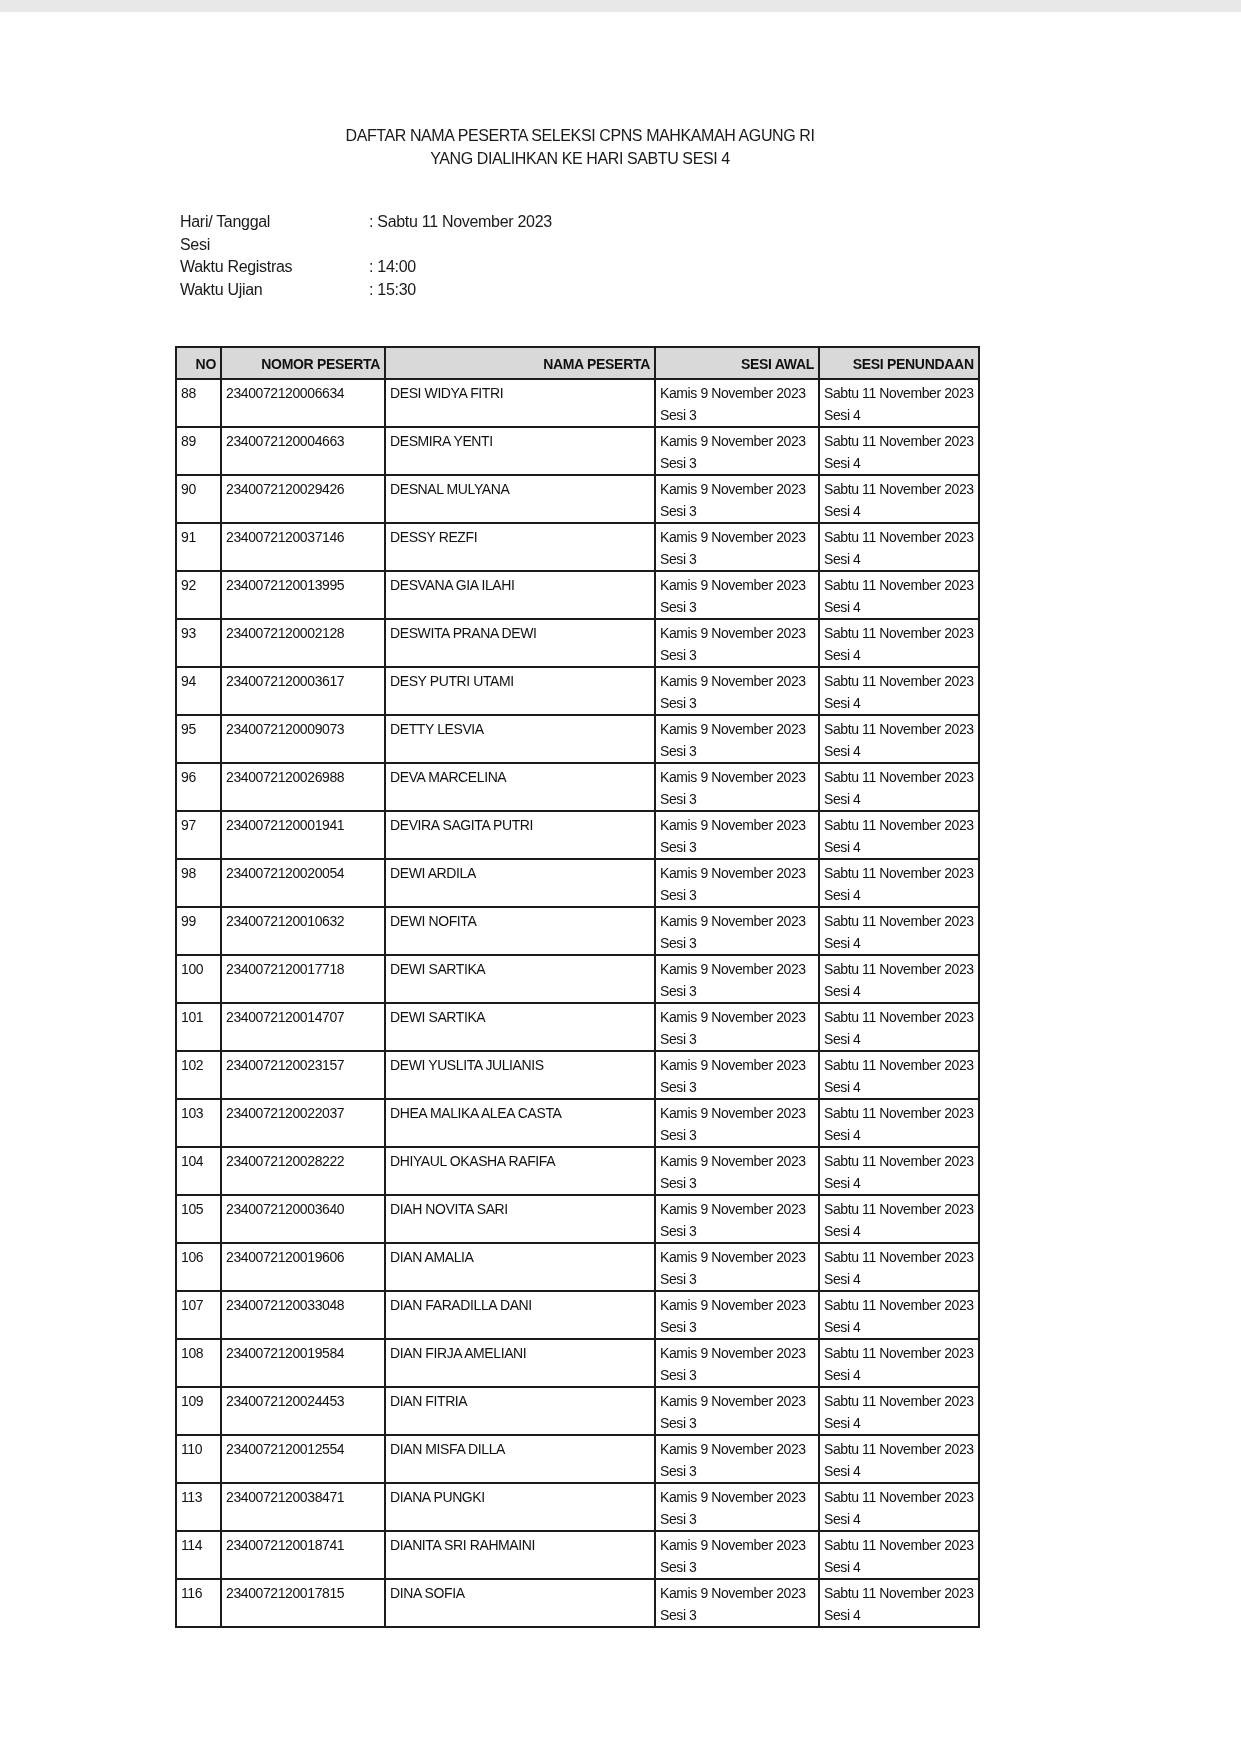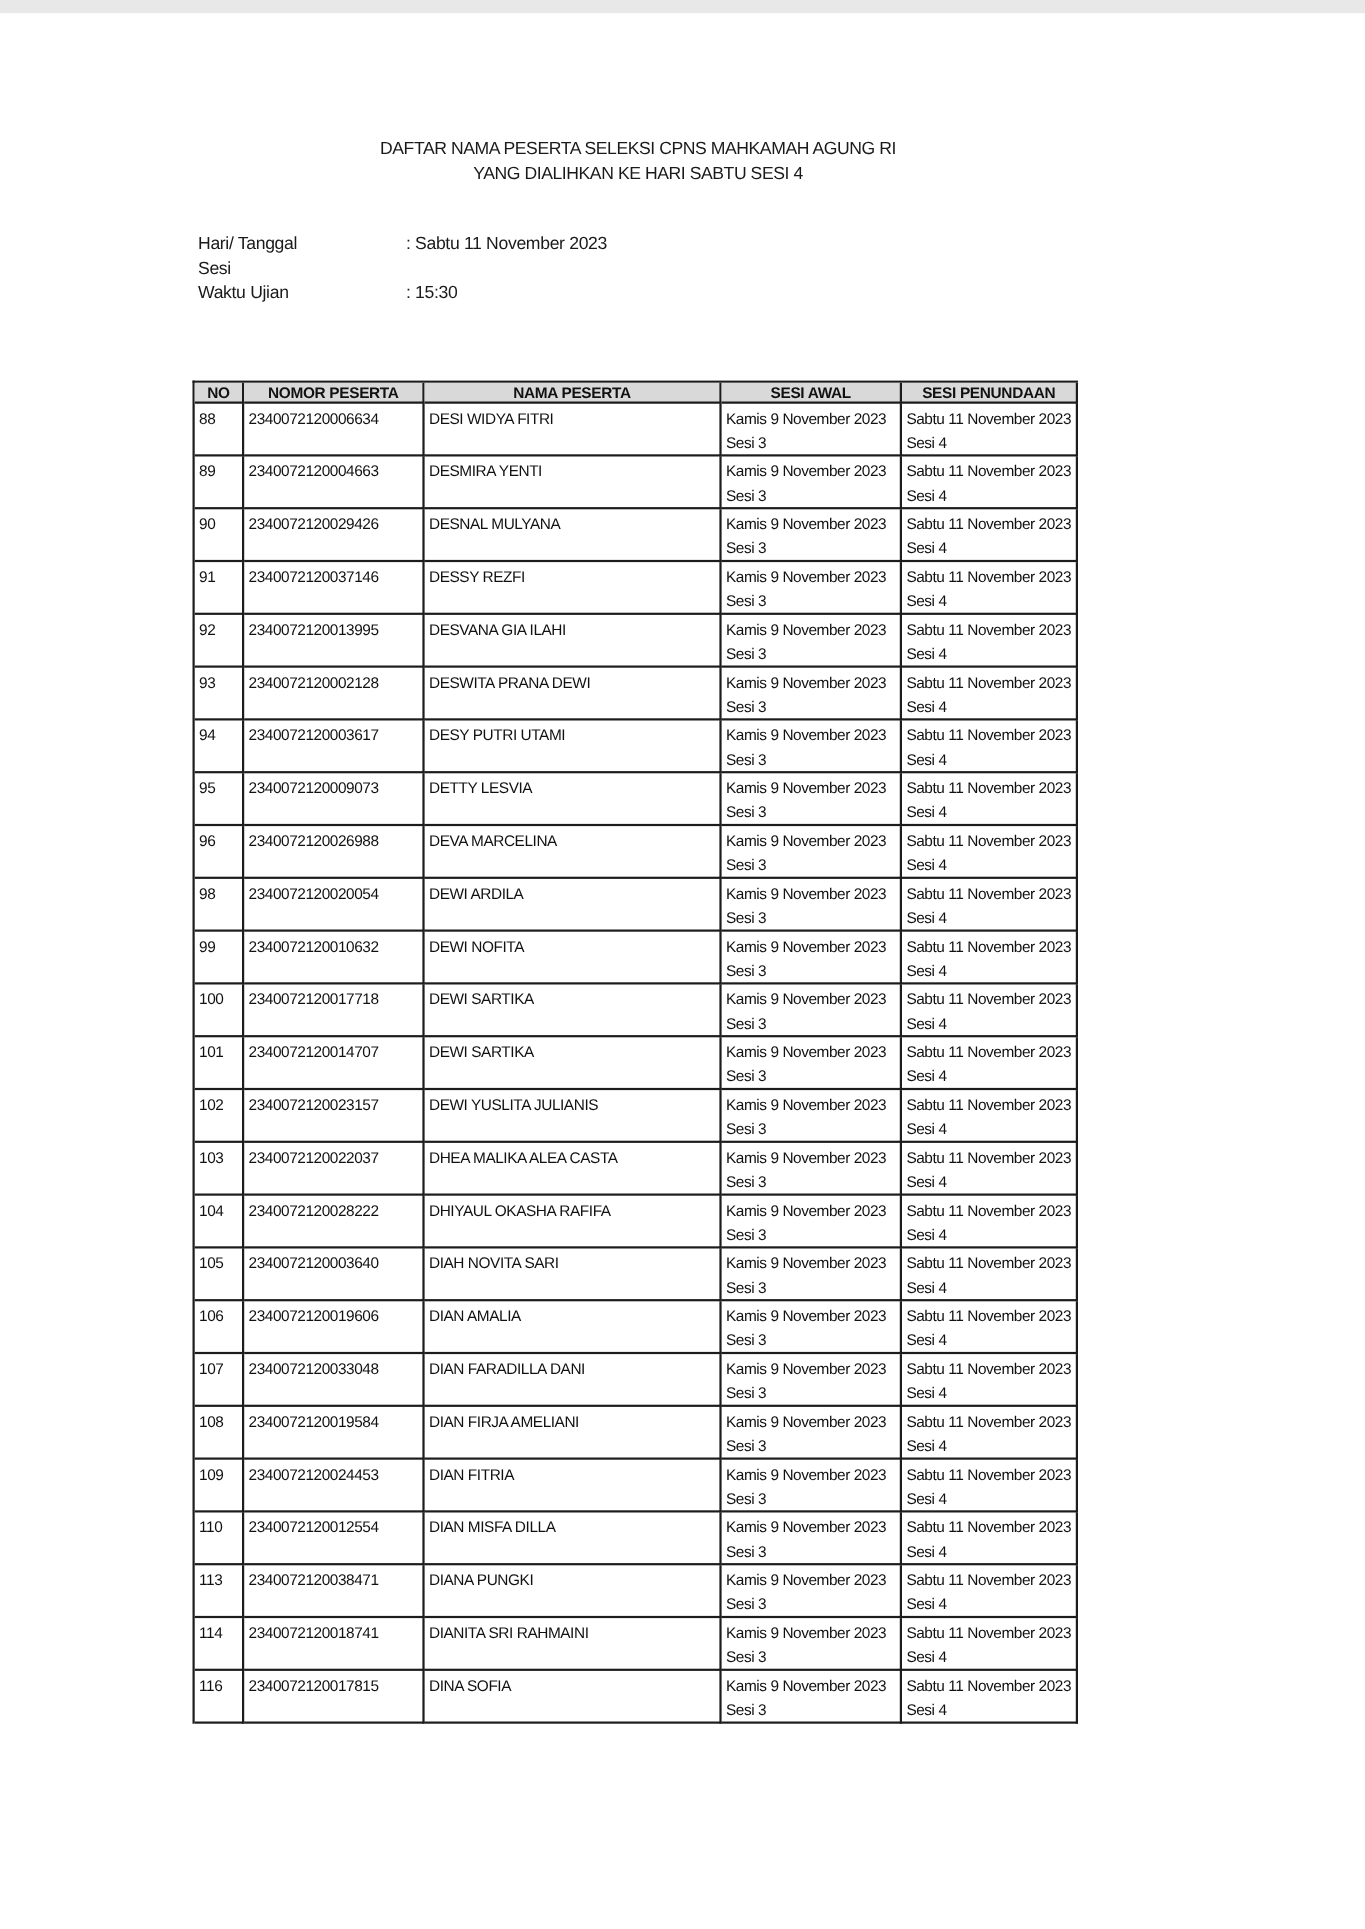--- a/index.html
+++ b/index.html
@@ -33,23 +33,23 @@
     position:absolute;
     top:334px;left:175px;
     border-collapse:separate;border-spacing:0;
     border-top:2px solid var(--border-c,#1c1c1c);
     border-left:2px solid var(--border-c,#1c1c1c);
     table-layout:fixed;
   }
   table.participants th{
     background:var(--header-bg,#d9d9d9);
     font-size:14px;font-weight:bold;
-    text-align:center;
+    text-align:right;
     letter-spacing:-0.3px;
-    height:19px;
+    height:32px;
     padding:1px 4px 0 4px;
     border-right:2px solid var(--border-c,#1c1c1c);
     border-bottom:2px solid var(--border-c,#1c1c1c);
     box-sizing:border-box;
     white-space:nowrap;overflow:hidden;
     color:#111;
   }
   table.participants td{
     font-size:14px;
     letter-spacing:-0.4px;
@@ -79,20 +79,24 @@
     <div>YANG DIALIHKAN KE HARI SABTU SESI 4</div>
   </div>
 
   <div class="info-block">
     <div class="info-row">
       <div class="info-label">Hari/ Tanggal</div>
       <div class="info-value">: Sabtu 11 November 2023</div>
     </div>
     <div class="info-row">
       <div class="info-label">Sesi</div>
+    </div>
+    <div class="info-row">
+      <div class="info-label">Waktu Registras</div>
+      <div class="info-value">: 14:00</div>
     </div>
     <div class="info-row">
       <div class="info-label">Waktu Ujian</div>
       <div class="info-value">: 15:30</div>
     </div>
   </div>
 
   <table class="participants">
     <colgroup>
       <col class="c-no">
@@ -222,20 +226,33 @@
           <td class="c-awal">
             <div>Kamis 9 November 2023</div>
             <div>Sesi 3</div>
           </td>
           <td class="c-pen">
             <div>Sabtu 11 November 2023</div>
             <div>Sesi 4</div>
           </td>
         </tr>
         <tr>
+          <td class="c-no">97</td>
+          <td class="c-nomor">2340072120001941</td>
+          <td class="c-nama">DEVIRA SAGITA PUTRI</td>
+          <td class="c-awal">
+            <div>Kamis 9 November 2023</div>
+            <div>Sesi 3</div>
+          </td>
+          <td class="c-pen">
+            <div>Sabtu 11 November 2023</div>
+            <div>Sesi 4</div>
+          </td>
+        </tr>
+        <tr>
           <td class="c-no">98</td>
           <td class="c-nomor">2340072120020054</td>
           <td class="c-nama">DEWI ARDILA</td>
           <td class="c-awal">
             <div>Kamis 9 November 2023</div>
             <div>Sesi 3</div>
           </td>
           <td class="c-pen">
             <div>Sabtu 11 November 2023</div>
             <div>Sesi 4</div>

